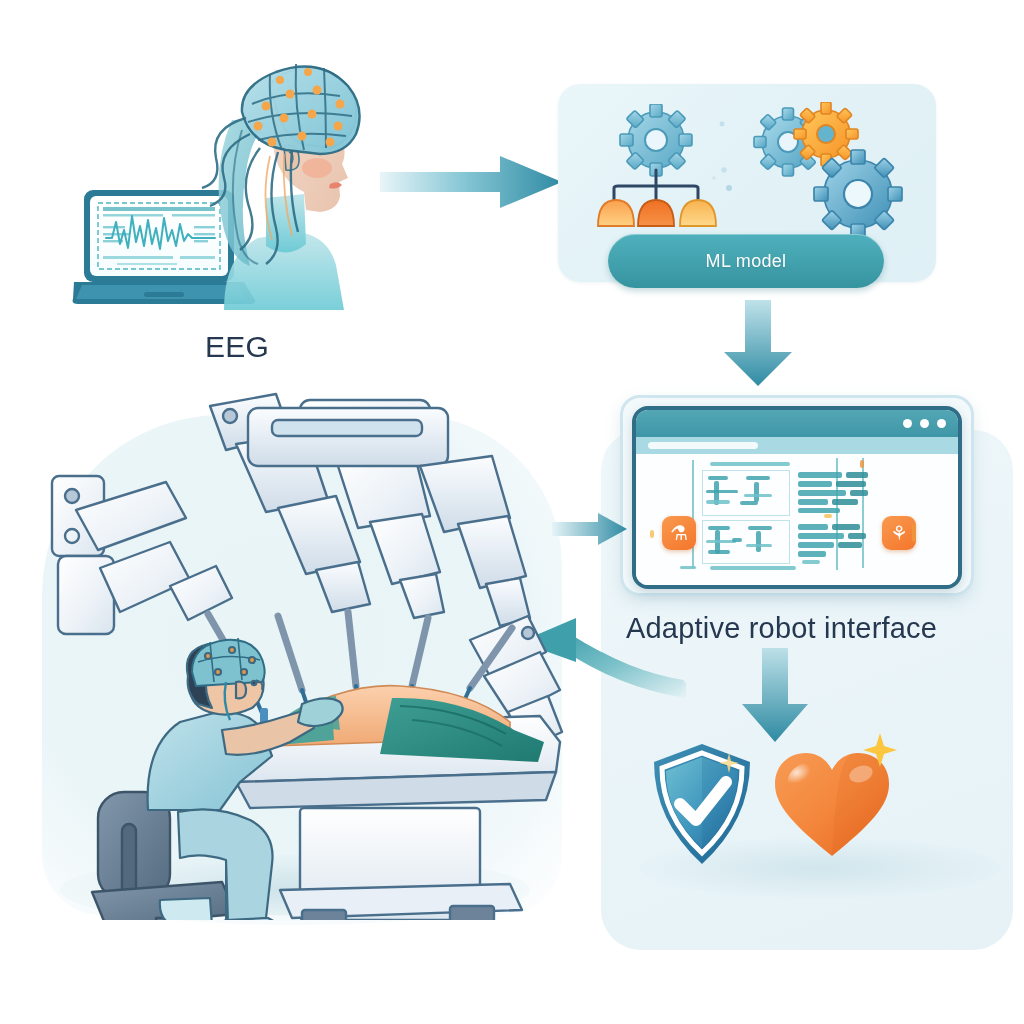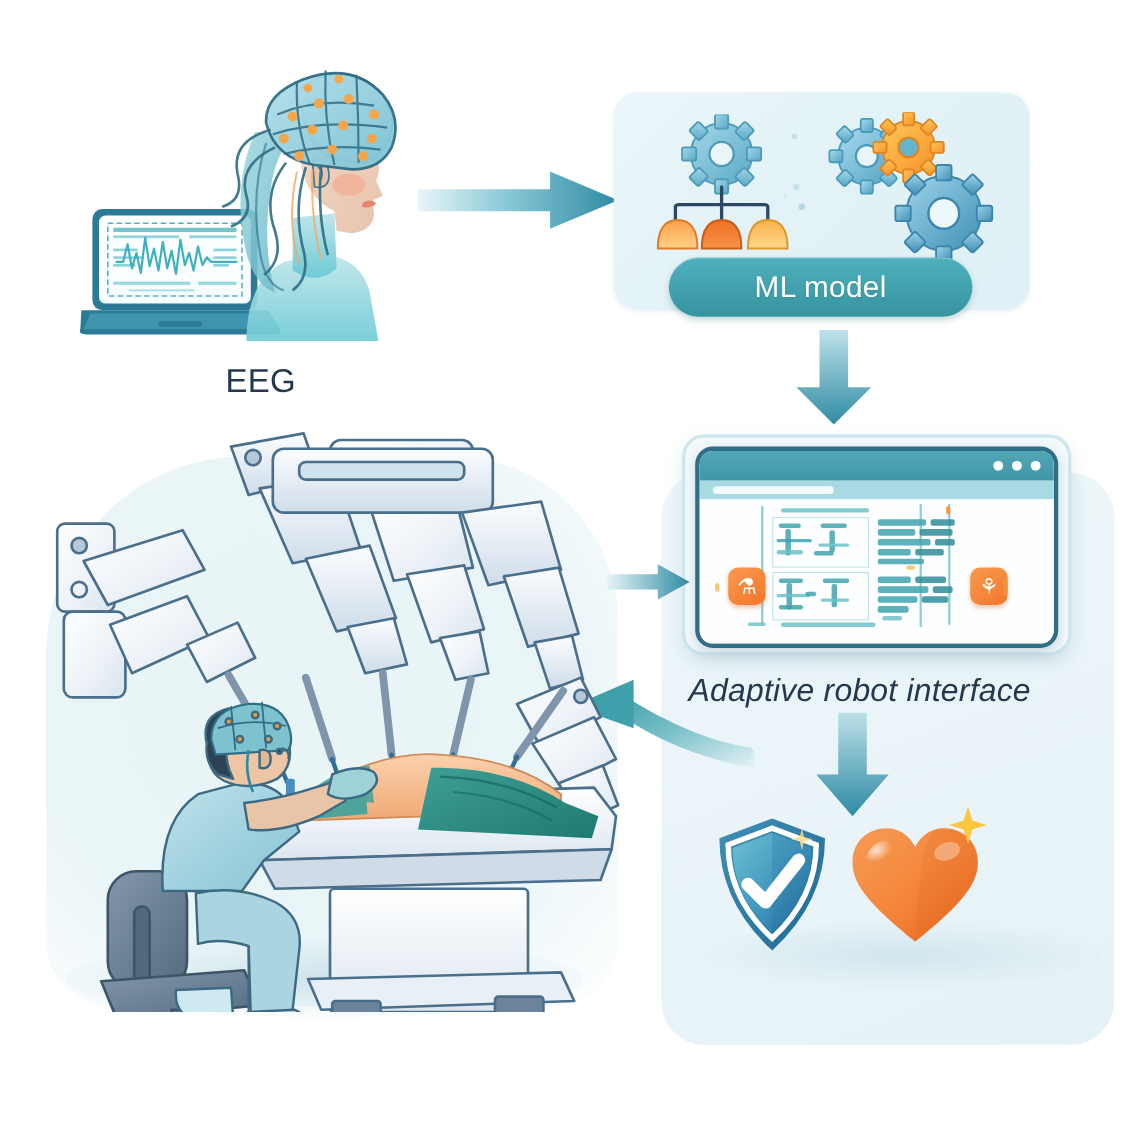--- a/index.html
+++ b/index.html
@@ -22,21 +22,21 @@
     background:linear-gradient(135deg,#eaf6fa 0%,#e2f2f6 45%,#dff0f6 100%);
     box-shadow:0 1px 3px rgba(90,140,160,.10);
   }
   .ml-pill{
     left:608px;top:234px;width:276px;height:54px;border-radius:27px;
     background:linear-gradient(180deg,#4fb0bd 0%,#36949f 100%);
     box-shadow:0 3px 6px rgba(40,110,125,.28), inset 0 1px 0 rgba(255,255,255,.35);
     display:flex;align-items:center;justify-content:center;
   }
   .ml-pill span{
-    color:#ffffff;font-size:27px;letter-spacing:.3px;
+    color:#ffffff;font-size:18px;letter-spacing:.3px;
     text-shadow:0 1px 2px rgba(0,0,0,.12);
   }
   .out-panel{
     left:601px;top:430px;width:412px;height:520px;
     border-radius:40px;
     background:linear-gradient(160deg,#eef7fa 0%,#e9f4f8 50%,#e4f1f5 100%);
     opacity:.95;
   }
   .surg-panel{
     left:42px;top:415px;width:520px;height:500px;
@@ -46,21 +46,21 @@
   .floor-shadow{
     left:60px;top:855px;width:470px;height:70px;border-radius:50%;
     background:radial-gradient(ellipse at center,rgba(170,205,215,.45) 0%,rgba(190,220,228,.12) 62%,rgba(255,255,255,0) 100%);
   }
   .out-floor{
     left:640px;top:838px;width:360px;height:60px;border-radius:50%;
     background:radial-gradient(ellipse at center,rgba(176,210,222,.40) 0%,rgba(200,228,236,.10) 65%,rgba(255,255,255,0) 100%);
   }
   
   .lbl-eeg{left:205px;top:330px;font-size:30px;}
-  .lbl-ari{left:626px;top:612px;font-size:29px;font-style:italic;}
+  .lbl-ari{left:626px;top:612px;font-size:29px;}
   .lbl-out{left:657px;top:883px;font-size:29px;}
   
   .browser-outer{
     left:620px;top:395px;width:348px;height:195px;border-radius:20px;
     background:#f4fafc;border:3px solid #cfe6ee;
     box-shadow:0 6px 16px rgba(90,135,155,.16);
   }
   .browser{
     left:632px;top:406px;width:322px;height:175px;border-radius:16px;
     background:#ffffff;border:4px solid #2f6e86;overflow:hidden;

